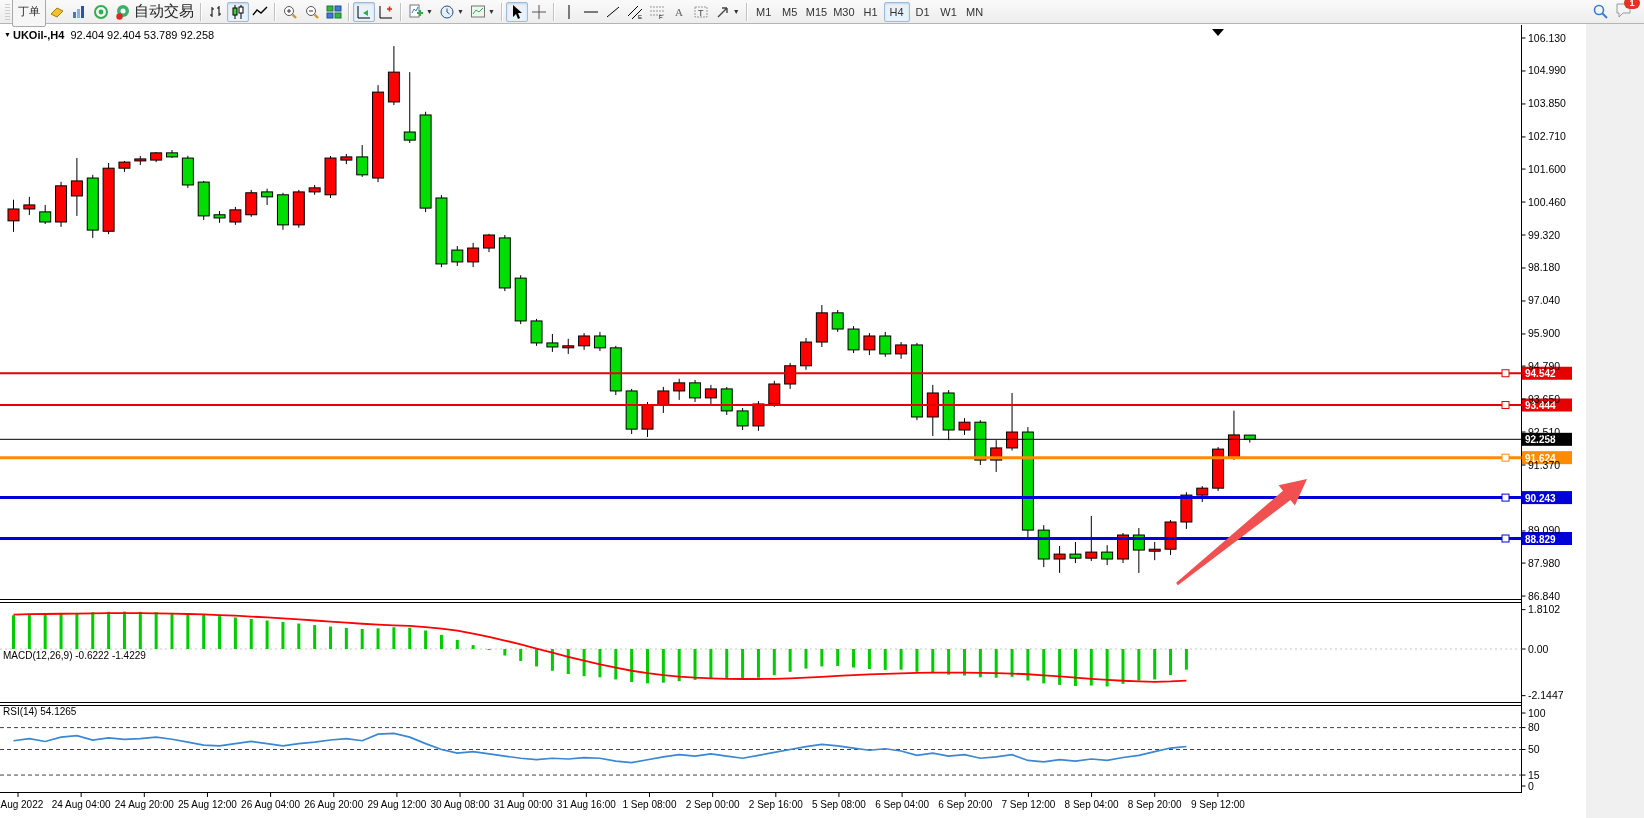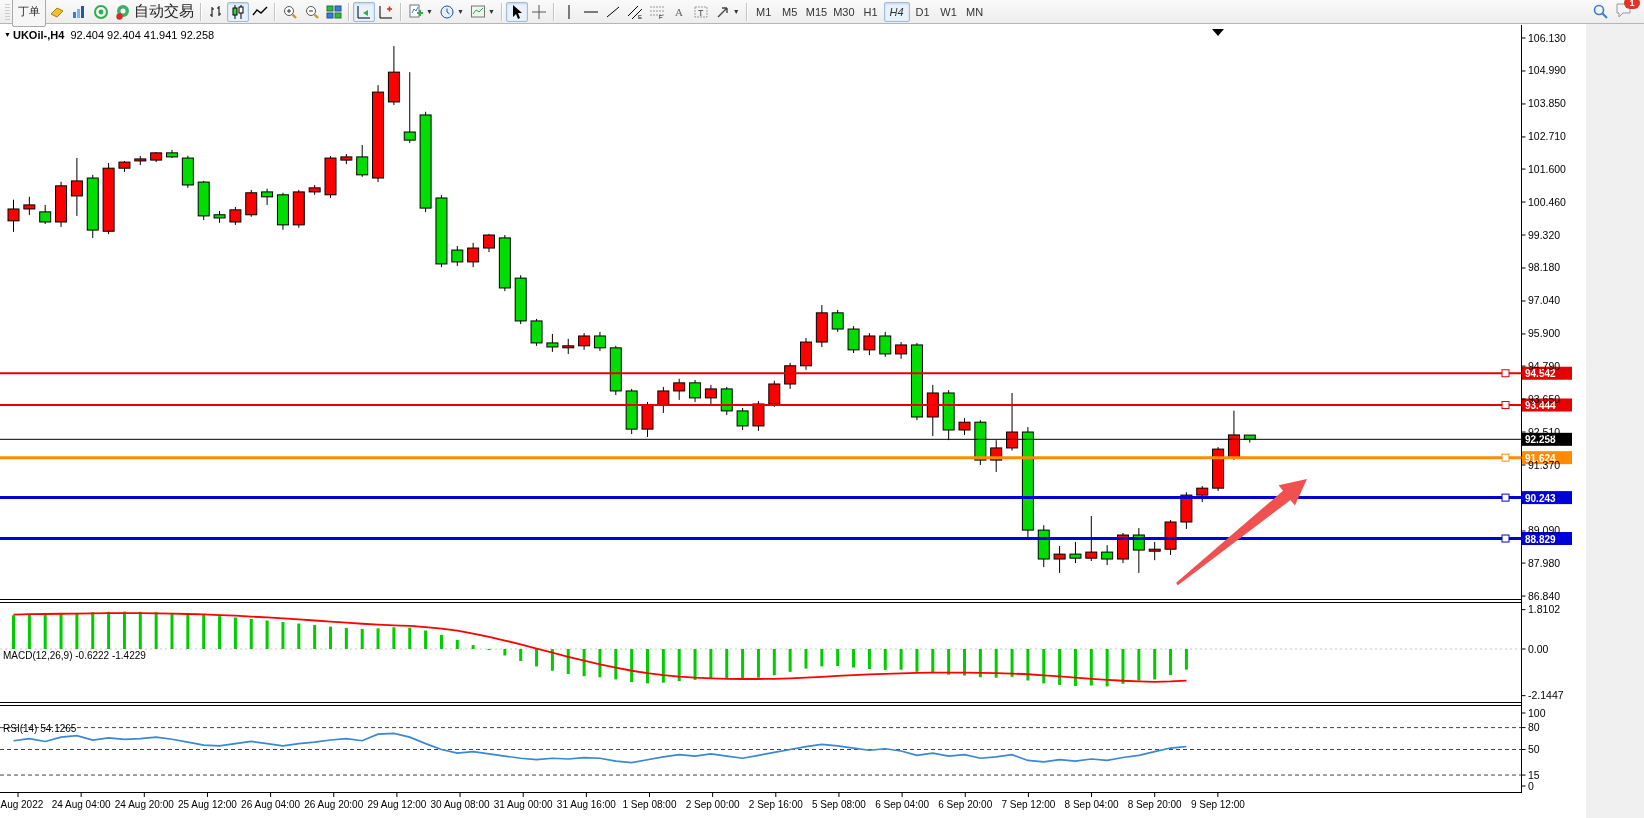--- a/index.html
+++ b/index.html
@@ -6,35 +6,35 @@
   #screen{position:relative;width:1644px;height:818px;background:#ffffff;overflow:hidden;
           font-family:"Liberation Sans",sans-serif;-webkit-font-smoothing:antialiased;}
   
   #toolbar{position:absolute;top:0;left:0;width:1644px;height:24px;background:linear-gradient(#fafafa,#ededed);
            border-bottom:1px solid #b5b5b5;display:flex;align-items:center;padding:0 3px;box-sizing:border-box;z-index:40;}
   .grip{width:5px;height:16px;margin:0 2px;background:repeating-linear-gradient(#bbb 0 1px,transparent 1px 3px);opacity:.7;flex:none;}
   .sep{width:1px;height:18px;background:#c2c2c2;border-right:1px solid #fff;margin:0 3px;flex:none;}
   .tbtn{height:20px;min-width:22px;padding:0 2px;display:flex;align-items:center;justify-content:center;
         background:transparent;border:1px solid transparent;border-radius:2px;font-size:11px;color:#222;
         font-family:"Liberation Sans",sans-serif;flex:none;cursor:default;}
-  .tbtn.pressed{background:#e9f2fb;border:1px solid #9ebcd8;box-shadow:inset 0 1px 2px rgba(120,150,180,.35);font-style:italic;}
+  .tbtn.pressed{background:#e9f2fb;border:1px solid #9ebcd8;box-shadow:inset 0 1px 2px rgba(120,150,180,.35);}
   .tbtn.txt{padding:14px 5px;border:1px solid #aaa;background:#f6f6f6;}
   .tf{font-size:11px;color:#333;min-width:26px;}
   .caret{font-size:7px;color:#333;margin-left:2px;}
   .autotrade-label{font-size:15px;color:#222;margin-left:3px;}
   #toolbar-right{margin-left:auto;display:flex;align-items:center;gap:6px;padding-right:8px;}
   .badge{position:absolute;top:-5px;right:-7px;background:#e03424;color:#fff;border-radius:8px;font-size:9px;
          font-weight:bold;min-width:12px;height:12px;line-height:12px;text-align:center;padding:0 2px;}
   
   #plot{position:absolute;left:0;top:0;z-index:10;}
   .ovl{position:absolute;z-index:20;font-family:"Liberation Sans",sans-serif;color:#000;white-space:nowrap;}
   #chart-title{left:4px;top:29px;font-size:11px;}
   #chart-title .tri{font-size:7px;vertical-align:2px;margin-right:2px;}
   #macd-label{left:3px;top:604px;font-size:10px;margin-top:46px;}
-  #rsi-label{left:3px;top:706px;font-size:10px;margin-top:17px;}
+  #rsi-label{left:3px;top:706px;font-size:10px;}
   #shift-marker{left:1212px;top:29px;width:0;height:0;border-left:6px solid transparent;border-right:6px solid transparent;border-top:7px solid #000;}
   #right-strip{position:absolute;left:1586px;top:24px;width:58px;height:794px;background:#f0f0f0;z-index:5;}
 </style>
 </head>
 <body>
 
 <div id="screen">
 
   <div id="toolbar">
     <div class="grip"></div>
@@ -596,21 +596,21 @@
         <line x1="1154.7" y1="793" x2="1154.7" y2="797" stroke="#000"></line>
         <text x="1154.7" y="808" text-anchor="middle">8 Sep 20:00</text>
         <line x1="1217.85" y1="793" x2="1217.85" y2="797" stroke="#000"></line>
         <text x="1217.85" y="808" text-anchor="middle">9 Sep 12:00</text>
       </g>
       <polygon points="1177.9,585.2 1290.5,500.0 1294.9,505.5 1307.0,479.0 1278.6,485.2 1283.0,490.7 1176.1,582.8" fill="#f05050"></polygon>
     </svg>
 
   <div class="ovl" id="chart-title">
     <span class="tri">▼</span><b>UKOil-,H4</b>&nbsp;
-    <span>92.404 92.404 41.941 92.258</span>
+    <span>92.404 92.404 53.789 92.258</span>
   </div>
   <div class="ovl" id="macd-label">
     <span>MACD(12,26,9)</span>&nbsp;<span>-0.6222 -1.4229</span>
   </div>
   <div class="ovl" id="rsi-label">
     <span>RSI(14)</span>&nbsp;<span>54.1265</span>
   </div>
   <div class="ovl" id="shift-marker"></div>
 </div>
 

